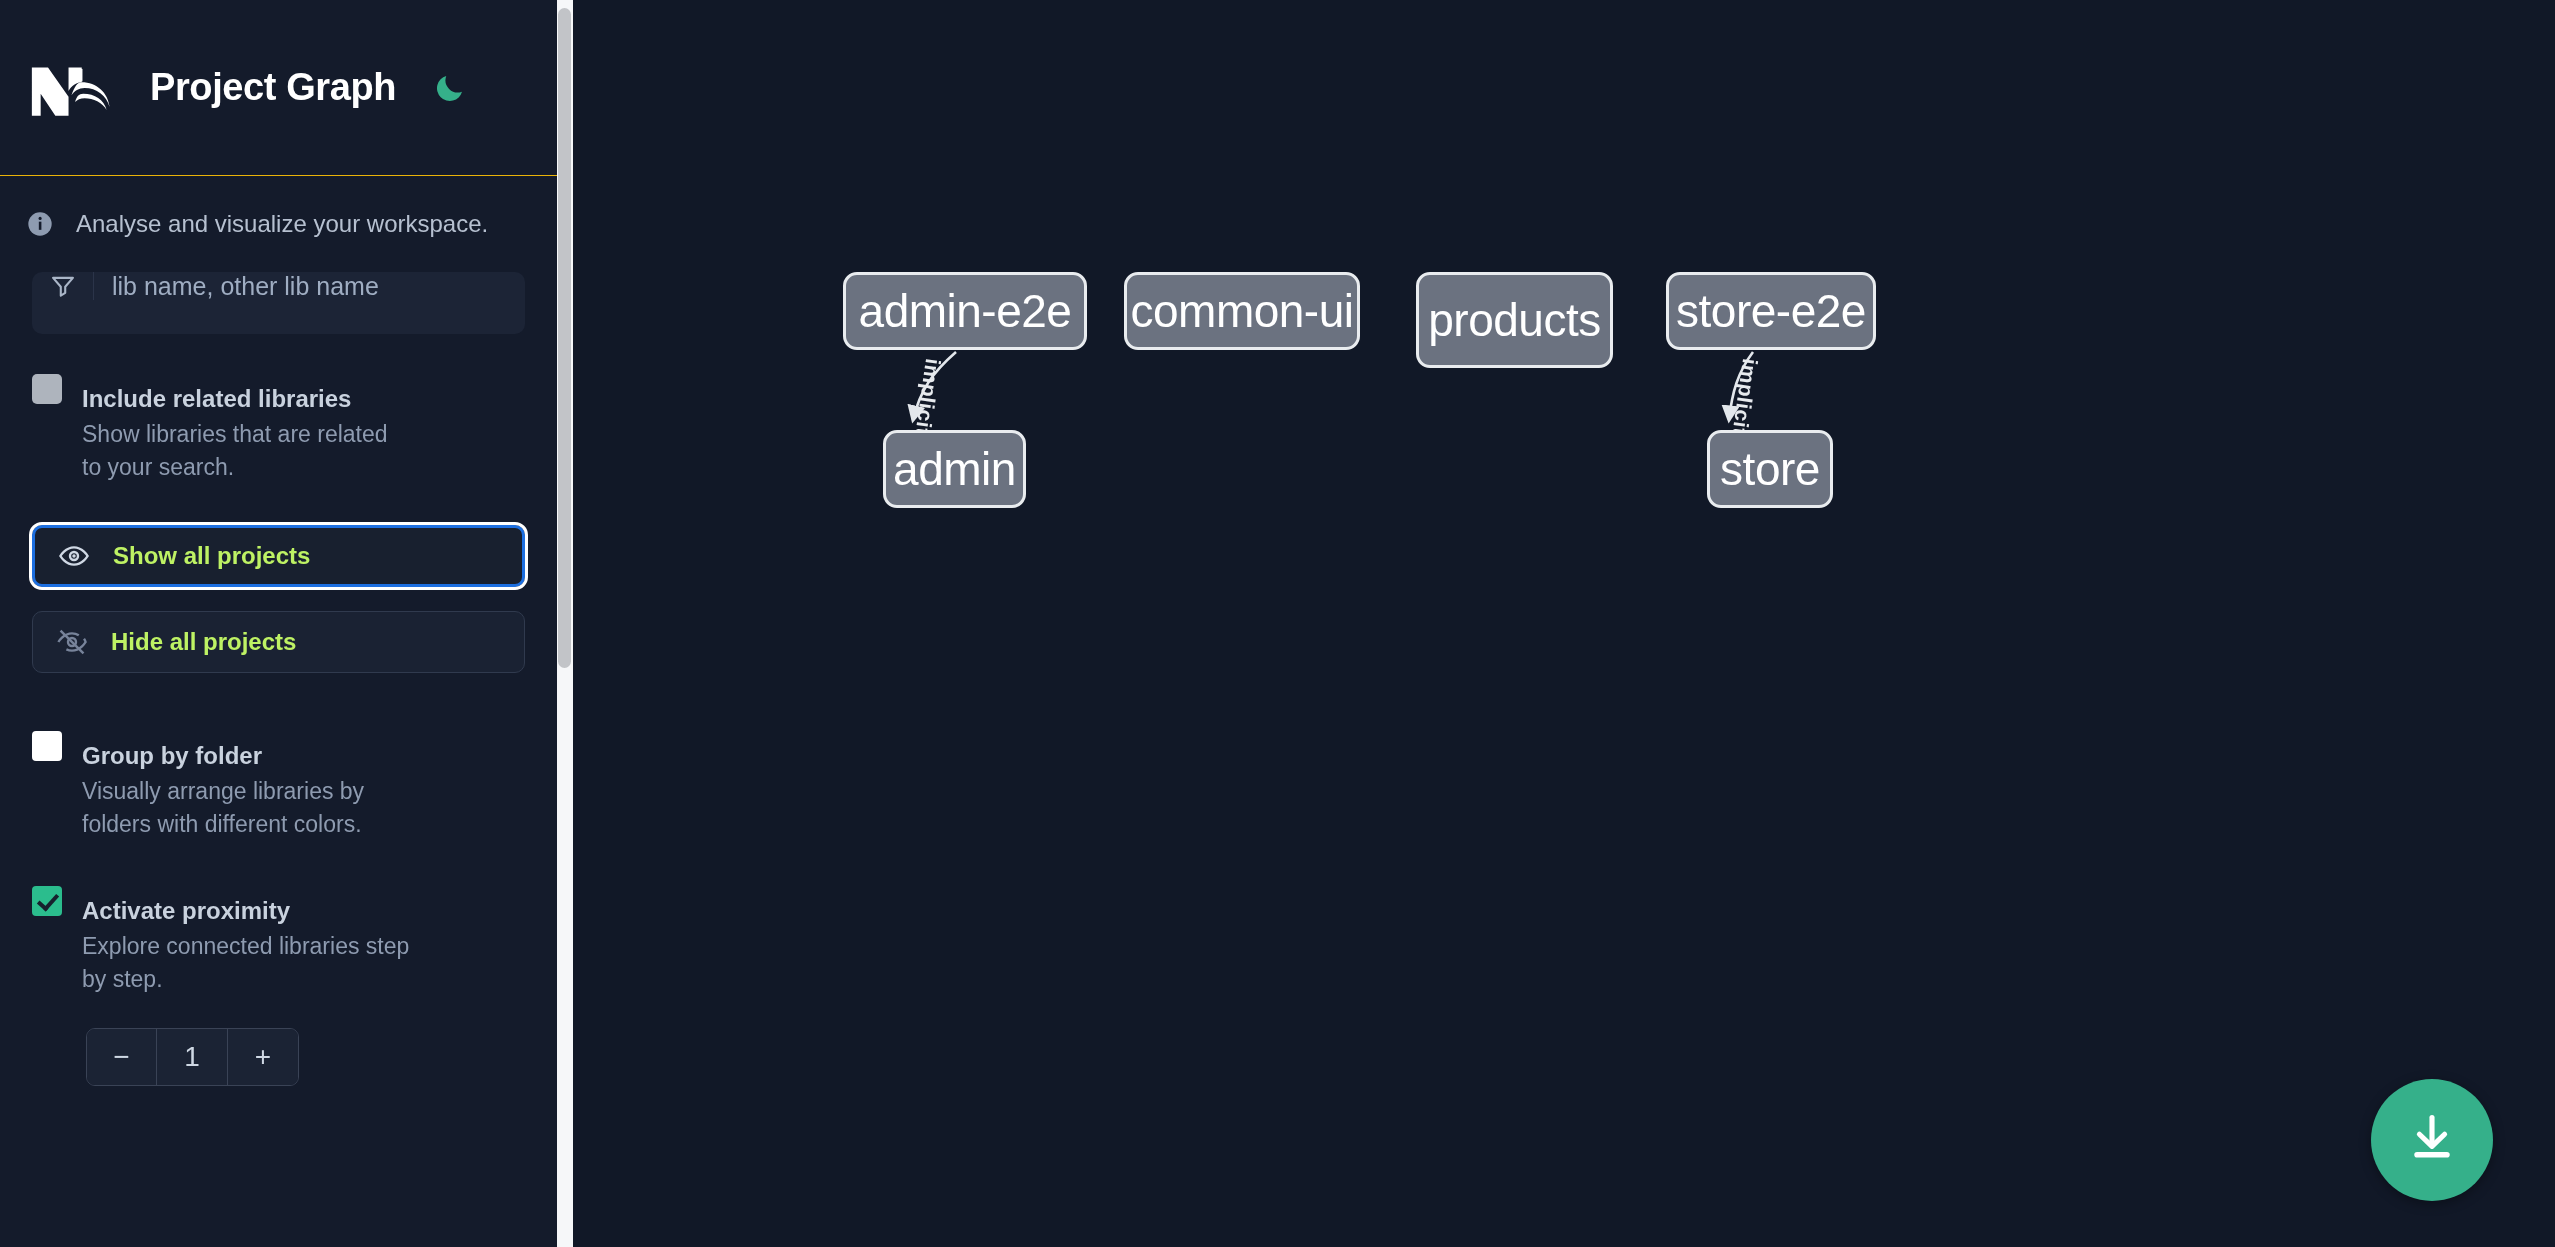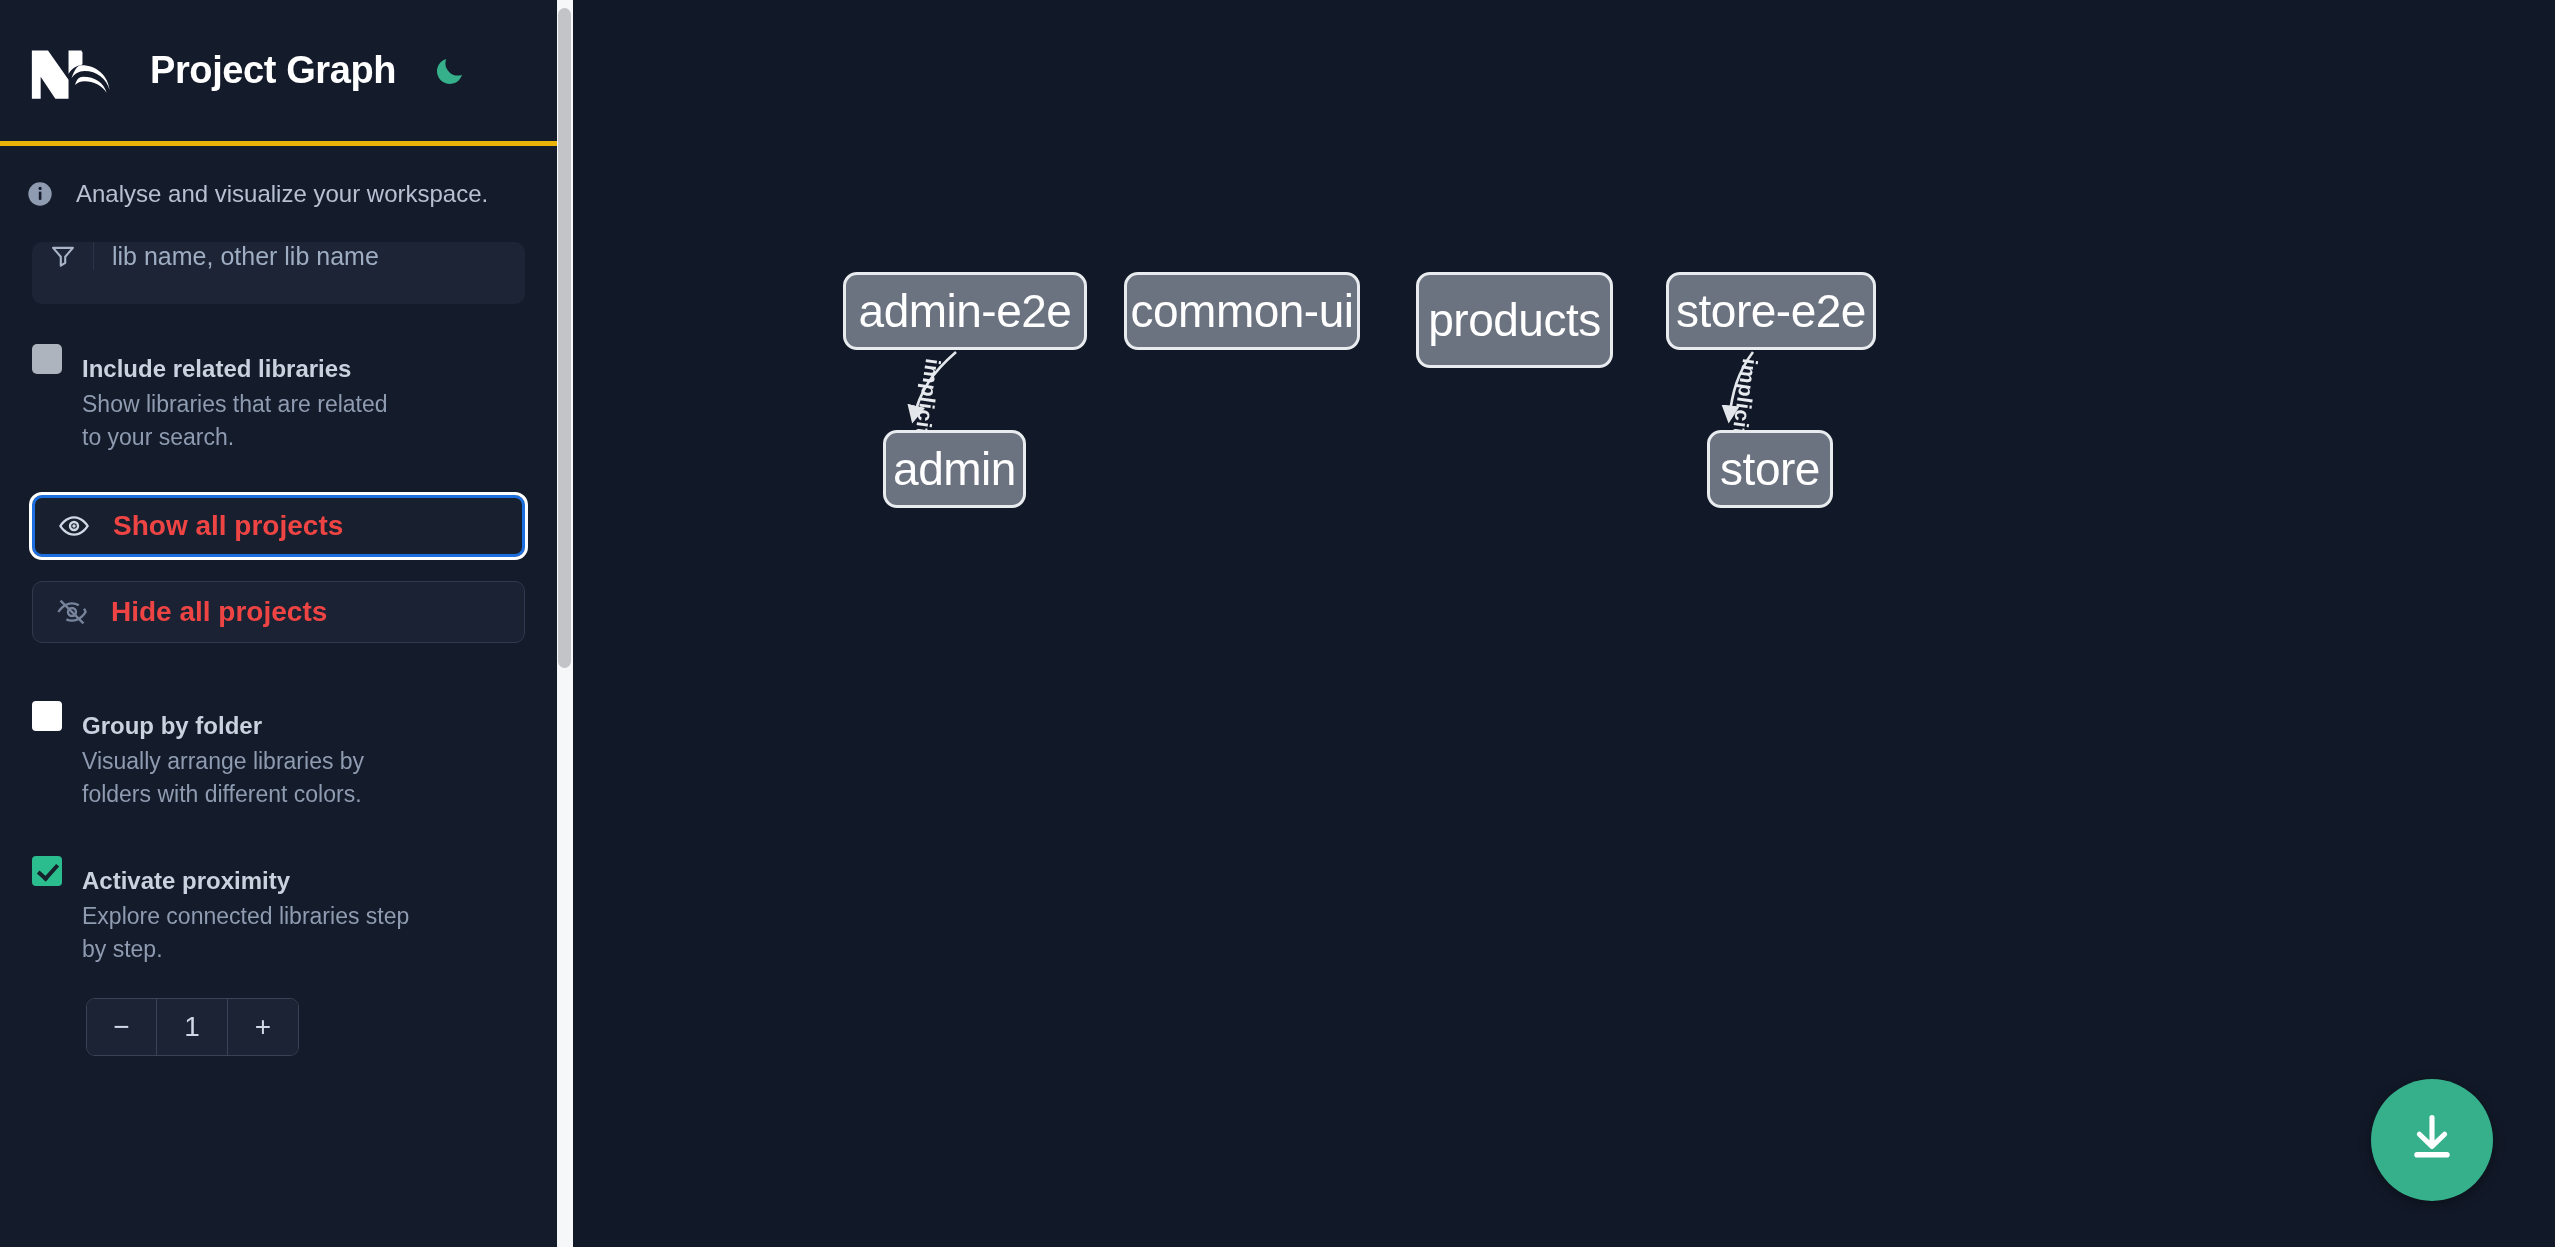--- a/index.html
+++ b/index.html
@@ -13,24 +13,24 @@
 
   
   #sidebar {
     width: 557px; height: 1247px;
     background: #141b2b;
     position: relative;
     flex: 0 0 557px;
     overflow: hidden;
   }
   .sb-header {
-    height: 146px;
+    height: 176px;
     display: flex; align-items: center;
     padding-left: 26px;
-    border-bottom: 5px solid #eab308;
+    border-bottom: 1px solid #eab308;
   }
   .nx-logo { width: 88px; height: 62px; flex: 0 0 88px; }
   .app-title {
     font-size: 38px; font-weight: 700; color: #ffffff;
     margin-left: 36px; letter-spacing: -0.4px;
     white-space: nowrap;
   }
   .theme-toggle {
     margin-left: 32px; width: 44px; height: 44px;
     display: flex; align-items: center; justify-content: center;
@@ -101,21 +101,21 @@
   }
 
   .spacer-lg { height: 34px; }
   .spacer-md { height: 30px; }
 
   .big-btn {
     height: 62px; width: 100%;
     border-radius: 10px;
     display: flex; align-items: center;
     padding-left: 22px;
-    font-size: 28px; font-weight: 700; color: #ef4444;
+    font-size: 24px; font-weight: 700; color: #bef264;
     cursor: pointer;
     background: #1a2233;
     border: 1px solid #303a4e;
     margin-bottom: 24px;
   }
   .big-btn.focused {
     border: 3px solid #1d6fe0;
     outline: 3px solid #ffffff;
     outline-offset: 0px;
     background: #18202f;

